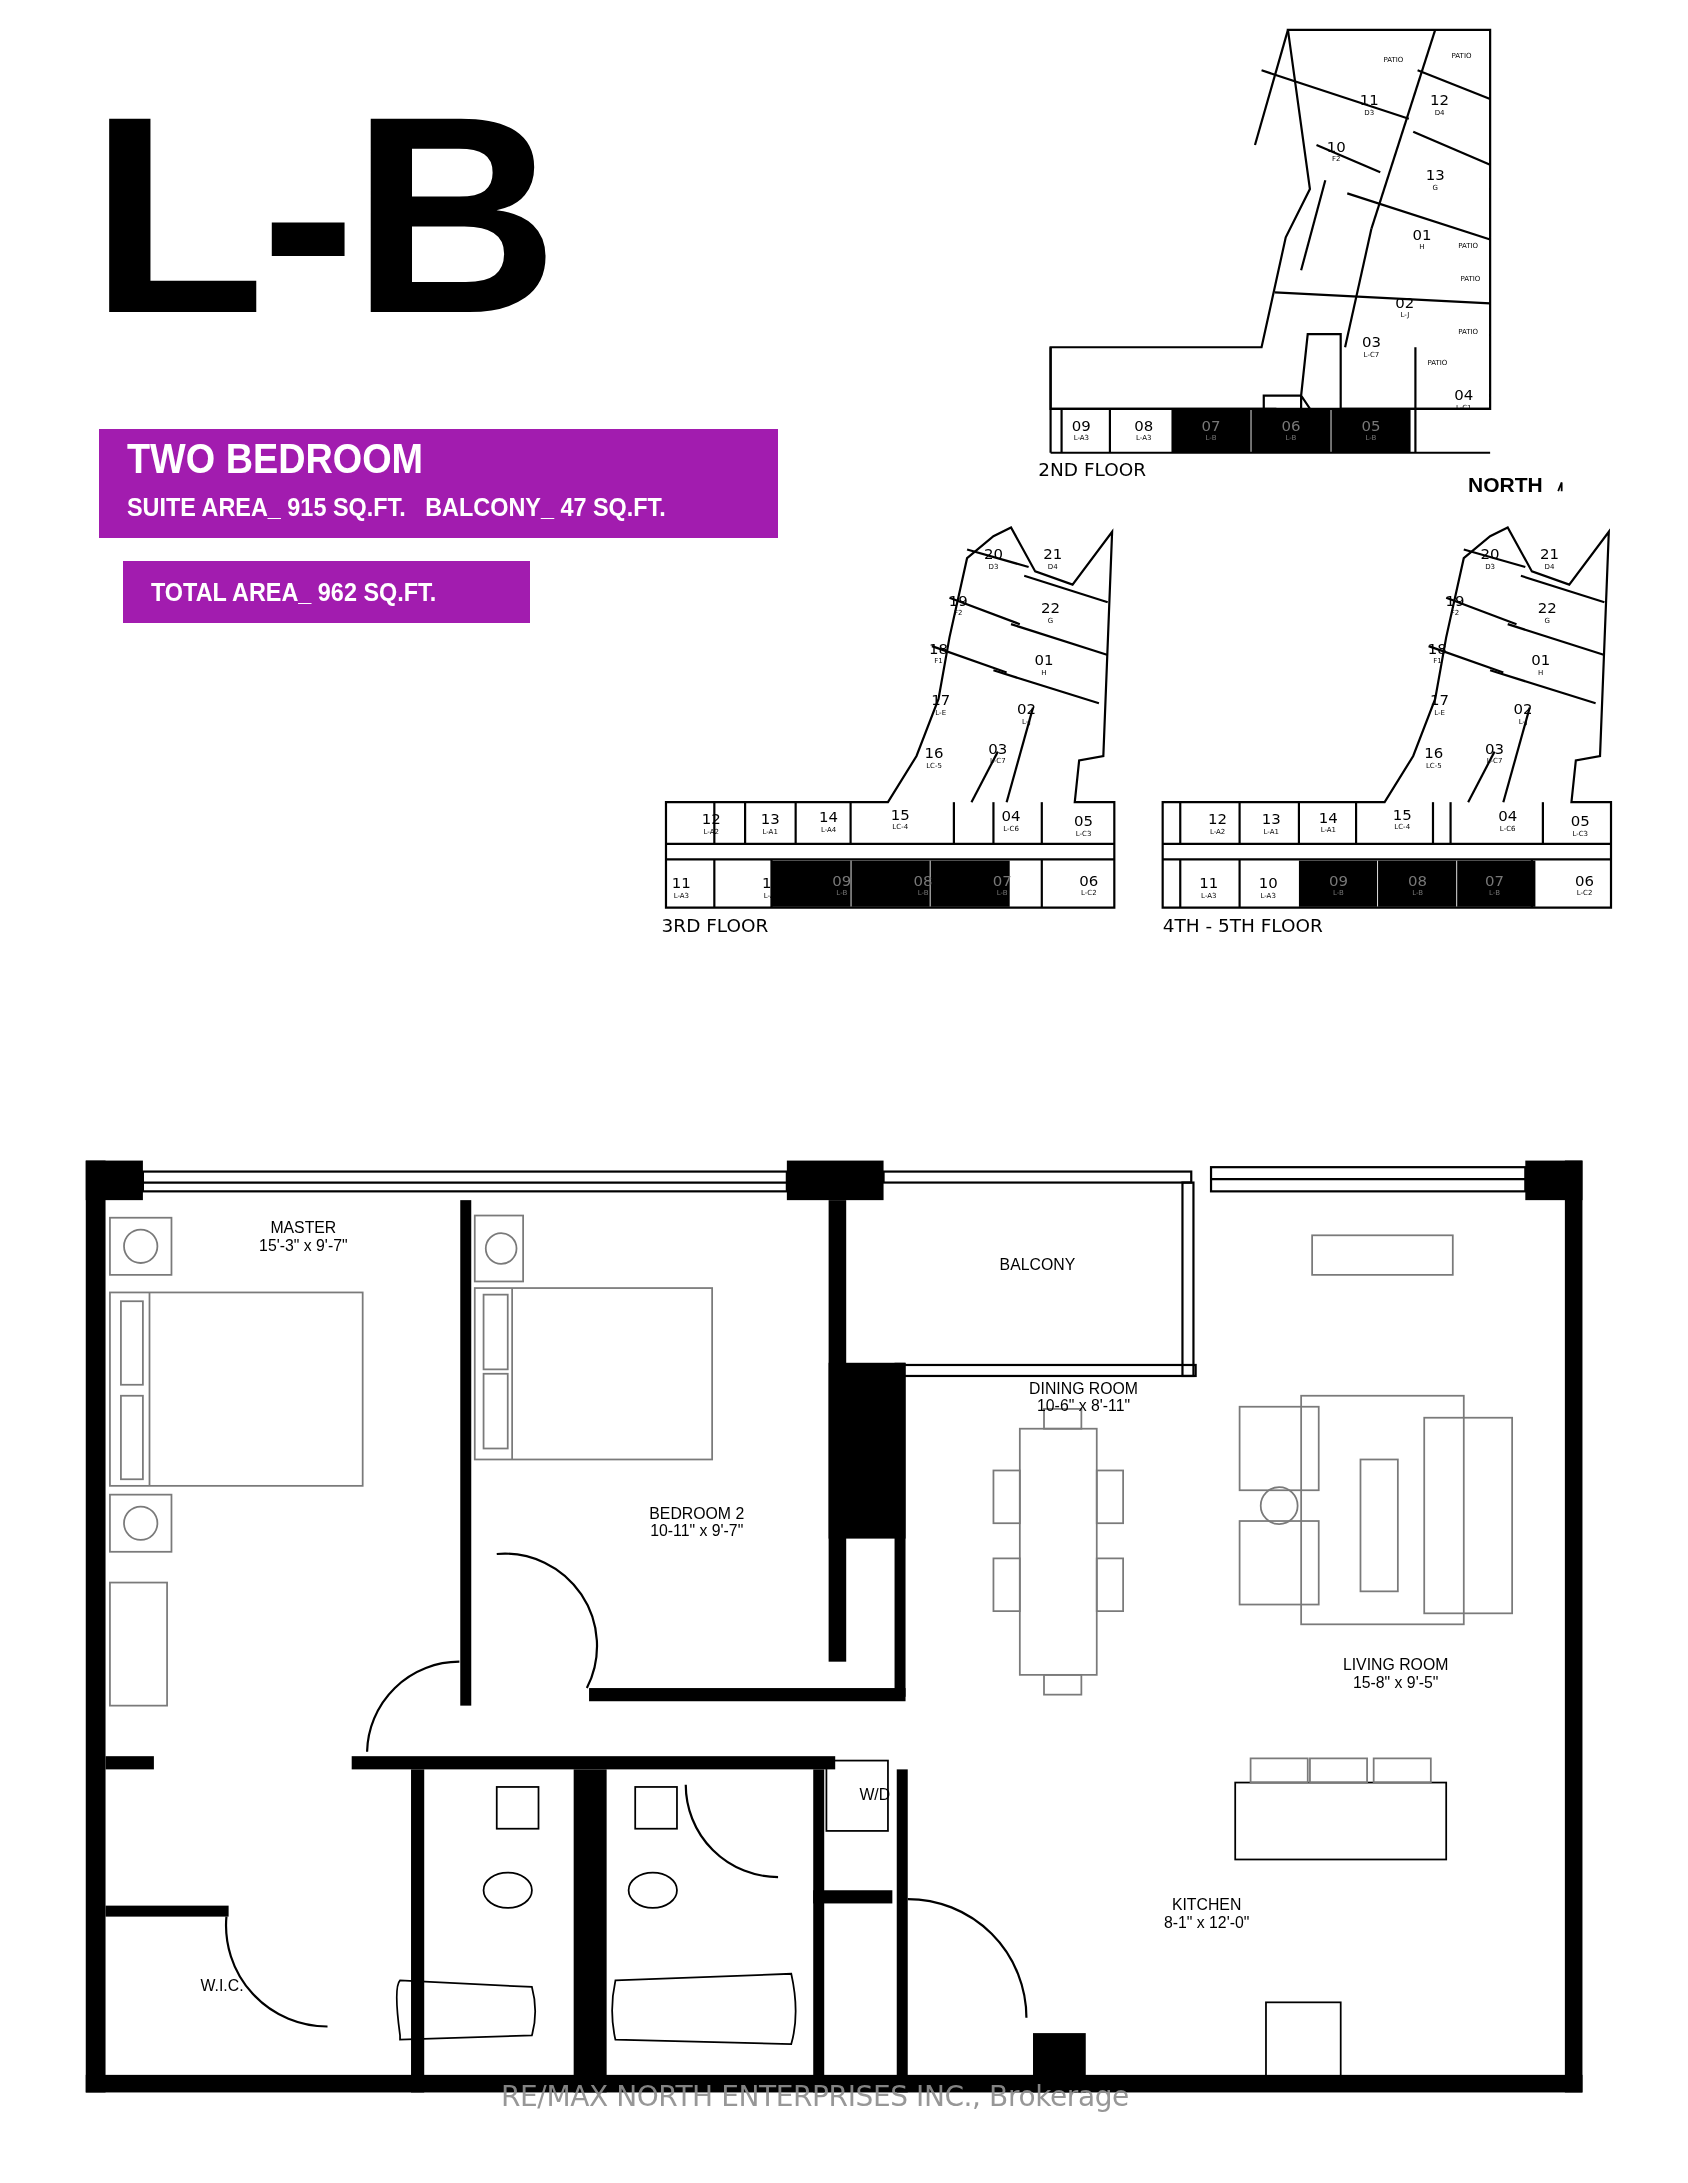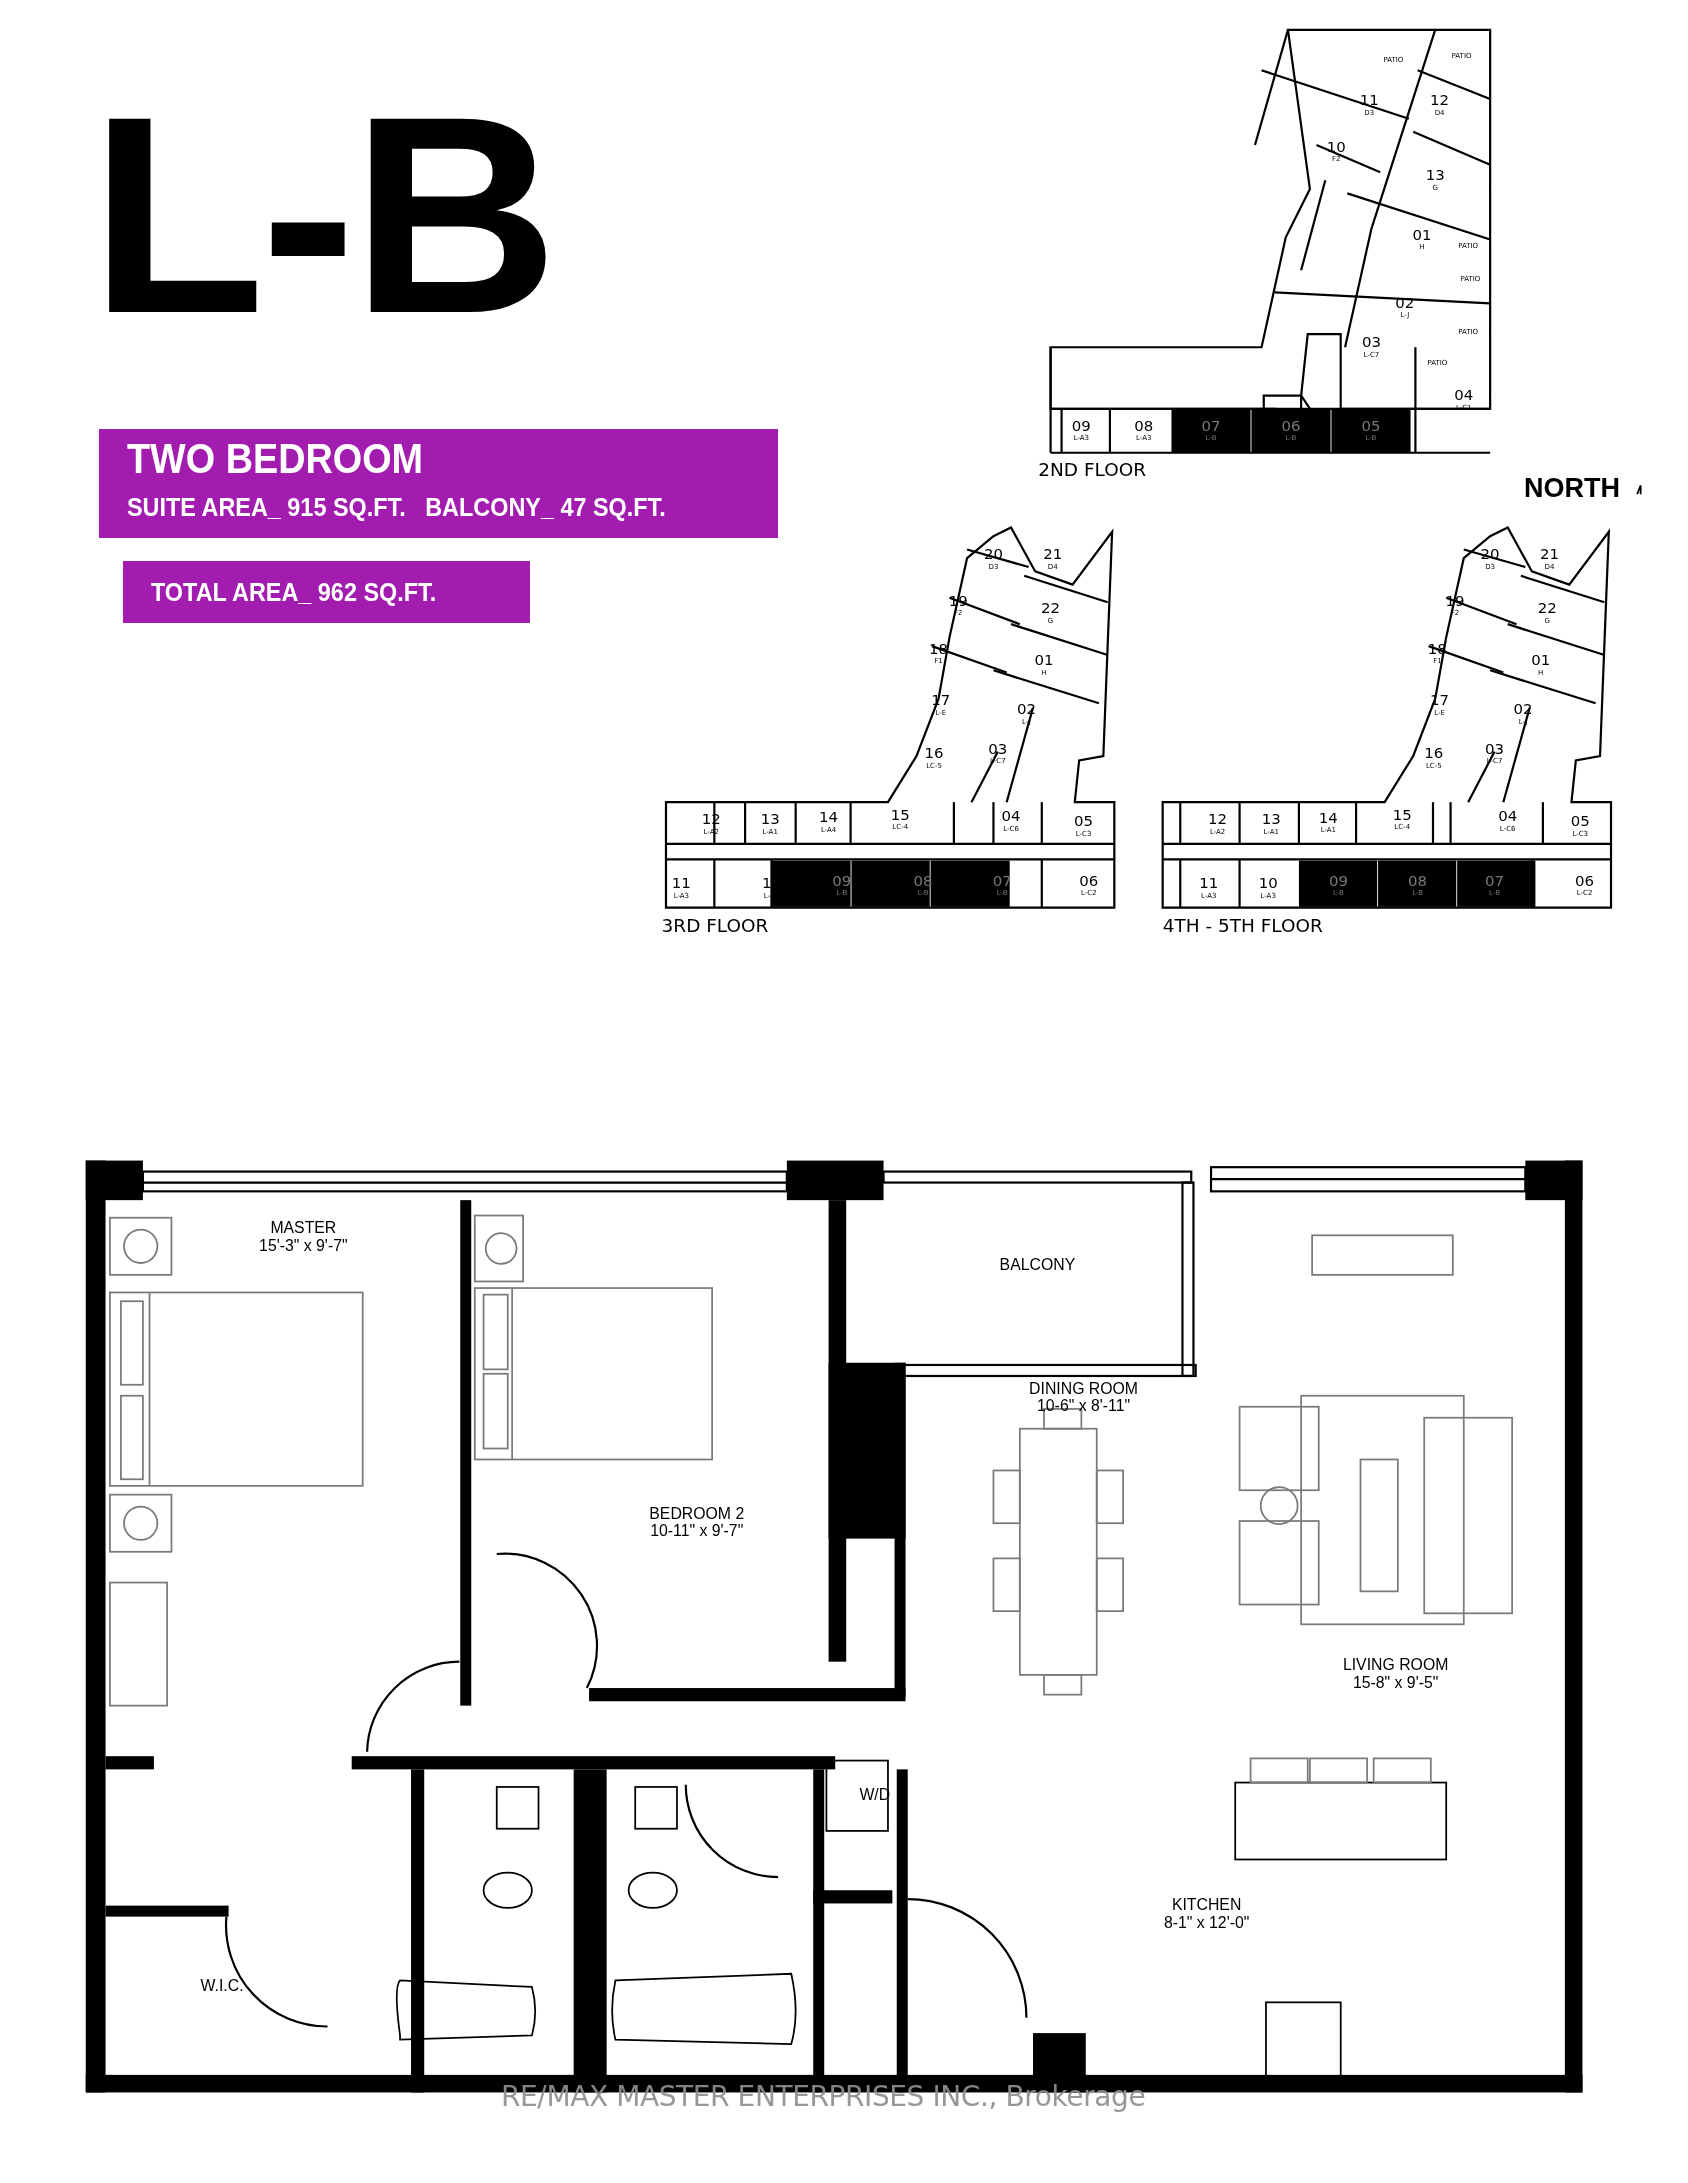--- a/index.html
+++ b/index.html
@@ -11,21 +11,21 @@
   .bar2 { left:99px; top:476px; width:679px; height:62px; font-size:26px; }
   .bar3 { left:99px; top:561px; width:407px; height:62px; font-size:26px;margin-left:24px; }
   .bar span { display:inline-block; transform:scaleX(0.9); transform-origin:left center; white-space:pre; }
   svg text { font-family:"Liberation Sans", sans-serif; }
   .kp-num { font-family:"DejaVu Sans", sans-serif; font-size:34px; }
   .kp-code { font-family:"DejaVu Sans", sans-serif; font-size:16px; }
   .kp-label { font-family:"DejaVu Sans", sans-serif; font-size:42px; }
   .room-name { font-size:36px; font-weight:400; }
   .room-dim { font-size:36px; }
   .watermark { left:501px; top:2080px; font-size:28px; color:#8f8f8f; font-family:"DejaVu Sans", sans-serif; letter-spacing:-0.4px; white-space:pre; opacity:0.92; }
-  .north { left:1524px; top:473px; font-size:27px; font-weight:700; }
+  .north { left:1468px; top:473px; font-size:21px; font-weight:700; }
 </style>
 </head>
 <body>
 
 <div class="abs unit-title">L-B</div>
 
 <div class="abs bar bar1">
   <span>TWO BEDROOM</span>
 </div>
 <div class="abs bar bar2">
@@ -359,14 +359,14 @@
     <text x="2465" y="610" class="room-dim">10-6" x 8'-11"</text>
     <text x="3175" y="1200" class="room-name">LIVING ROOM</text>
     <text x="3175" y="1240" class="room-dim">15-8" x  9'-5"</text>
     <text x="2745" y="1745" class="room-name">KITCHEN</text>
     <text x="2745" y="1785" class="room-dim">8-1" x 12'-0"</text>
     <text x="505" y="1930" class="room-name">W.I.C.</text>
     <text x="1990" y="1495" class="room-name">W/D</text>
   </g>
 </svg>
 
-<div class="abs watermark">RE/MAX MASTER ENTERPRISES INC., Brokerage</div>
+<div class="abs watermark">RE/MAX NORTH ENTERPRISES INC., Brokerage</div>
 
 
 </body></html>

